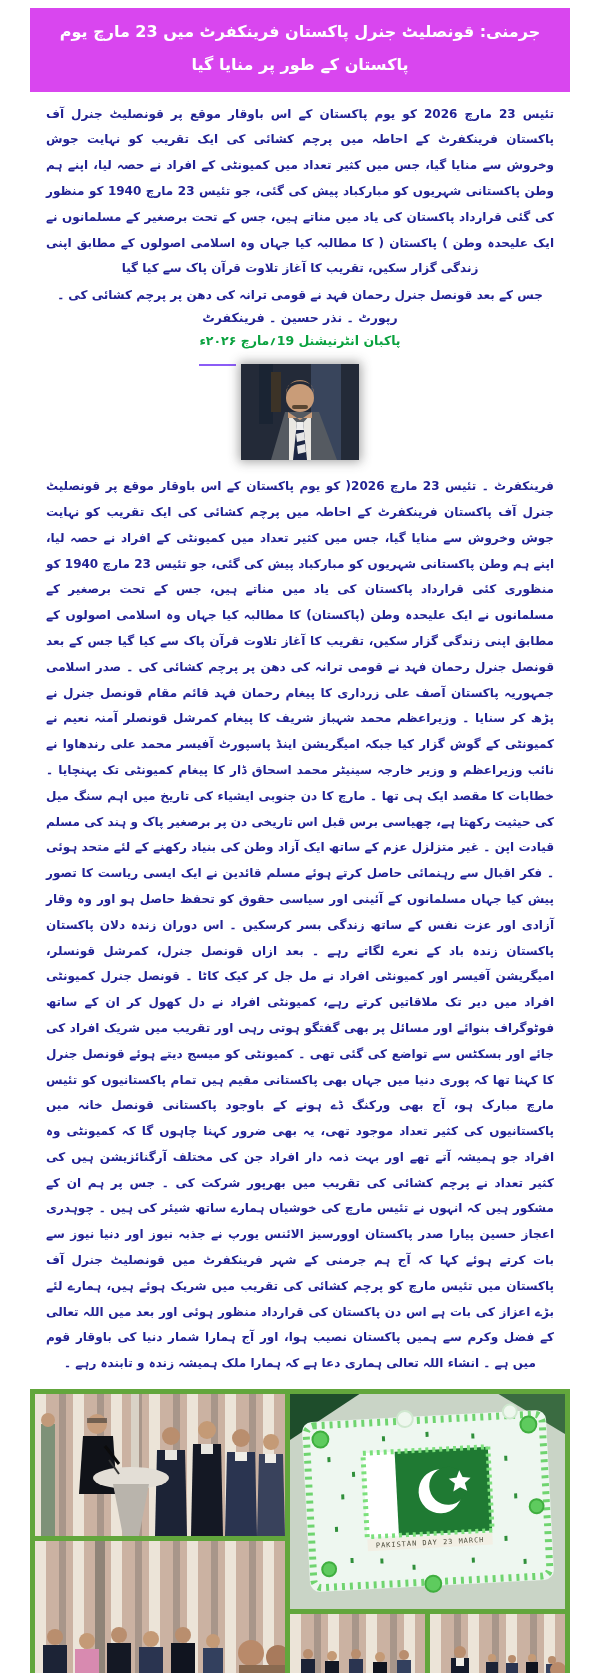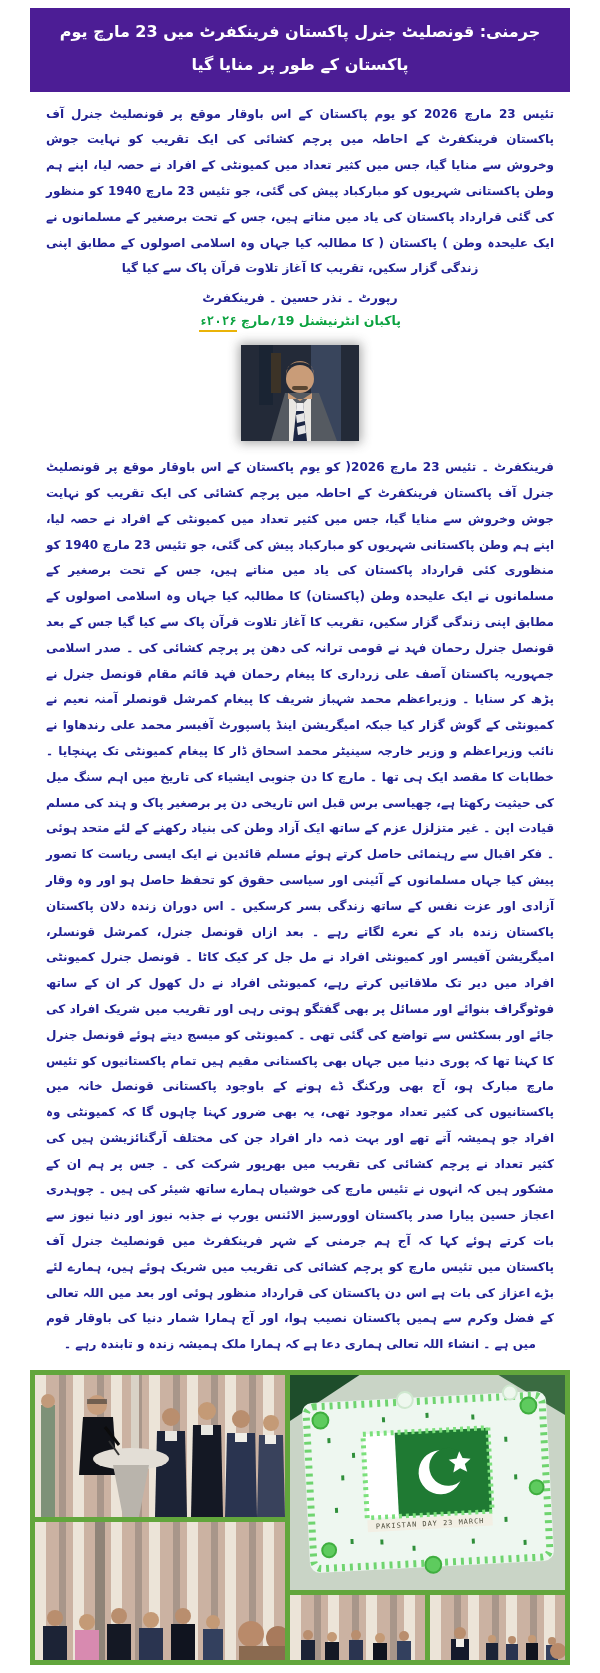--- a/index.html
+++ b/index.html
@@ -1,30 +1,30 @@
 <!DOCTYPE html>
 <html lang="ur"><head>
 <meta charset="utf-8">
 <style>
   html,body{margin:0;padding:0;background:#ffffff;}
   body{width:600px;font-family:"DejaVu Sans",sans-serif;}
   .page{padding:8px 30px 12px;}
   .banner{
-    background:#4c1d95;color:#ffffff;text-align:center;direction:rtl;
+    background:#d946ef;color:#ffffff;text-align:center;direction:rtl;
     font-weight:bold;font-size:16px;line-height:2.05;padding:8px 12px 10px;
   }
   .urdu{direction:rtl;unicode-bidi:plaintext;color:#232394;}
   .para{
     font-size:12px;line-height:2.15;text-align:justify;text-align-last:center;
     margin:10px 16px 0;font-weight:bold;
   }
   .centerline{font-size:12px;font-weight:bold;text-align:center;margin:6px 0 0;}
   .byline{font-size:12.5px;font-weight:bold;text-align:center;margin:8px 0 0;}
   .dateline{font-size:12.5px;font-weight:bold;text-align:center;color:#0aa23f;margin:8px 0 0;direction:rtl;}
-  .dateline .yr{border-bottom:2px solid #eab308;padding-bottom:1px;font-family:Liberation Mono, monospace;}
+  .dateline .yr{border-bottom:2px solid #8b5cf6;padding-bottom:16px;}
   .portrait-wrap{text-align:center;margin:16px 0 10px;}
   .portrait{
     display:inline-block;width:118px;height:96px;background:#2a3140;
     box-shadow:0 0 10px 2px rgba(60,60,60,.45);
   }
   .portrait svg{display:block;width:100%;height:100%;}
   .collage{background:#62a63c;padding:5px;display:flex;flex-direction:column;gap:5px;margin-top:12px;}
   .crow{display:flex;gap:5px;}
   .ccol{display:flex;flex-direction:column;gap:5px;}
   .ph{background:#ccc;overflow:hidden;}
@@ -39,20 +39,21 @@
 <body>
 
 <div class="page">
 
   <div class="banner">
     <span>جرمنی:  قونصلیٹ جنرل پاکستان فرینکفرٹ میں 23 مارچ یوم پاکستان کے طور پر منایا گیا</span>
   </div>
 
   <p class="urdu para">تئیس 23 مارچ 2026 کو یوم پاکستان کے اس باوقار موقع پر قونصلیٹ جنرل آف پاکستان فرینکفرٹ کے احاطہ میں پرچم کشائی کی ایک تقریب کو نہایت جوش وخروش سے منایا گیا، جس میں کثیر تعداد میں کمیونٹی کے افراد نے حصہ لیا، اپنے ہم وطن پاکستانی شہریوں کو مبارکباد پیش کی گئی، جو تئیس 23 مارچ 1940 کو منظور کی گئی قرارداد پاکستان کی یاد میں مناتے ہیں، جس کے تحت برصغیر کے مسلمانوں نے ایک علیحدہ وطن ) پاکستان ( کا مطالبہ کیا جہاں وہ اسلامی اصولوں کے مطابق اپنی زندگی گزار سکیں، تقریب کا آغاز تلاوت قرآن پاک سے کیا گیا</p>
 
+  <p class="urdu centerline">جس کے بعد قونصل جنرل رحمان فہد نے قومی ترانہ کی دھن پر پرچم کشائی کی ۔</p>
 
   <p class="urdu byline">رپورٹ ۔ نذر حسین ۔ فرینکفرٹ</p>
 
   <p class="dateline"><span>پاکبان انٹرنیشنل 19؍مارچ </span><span class="yr">۲۰۲۶ء</span></p>
 
   <div class="portrait-wrap">
     <span class="portrait">
       <svg viewBox="0 0 118 96" preserveAspectRatio="none">
         <rect width="118" height="96" fill="#232a38"></rect>
         <rect x="70" y="0" width="30" height="96" fill="#39455c"></rect>

